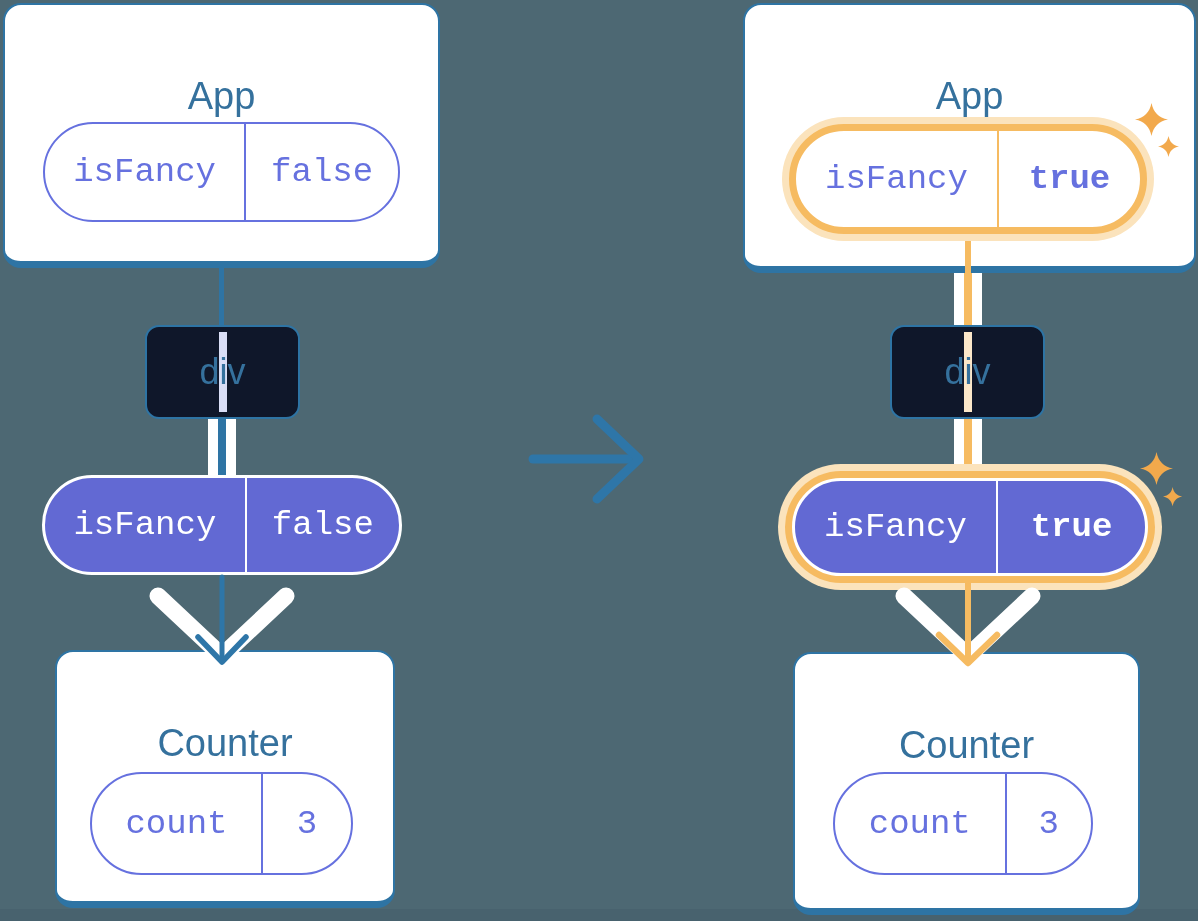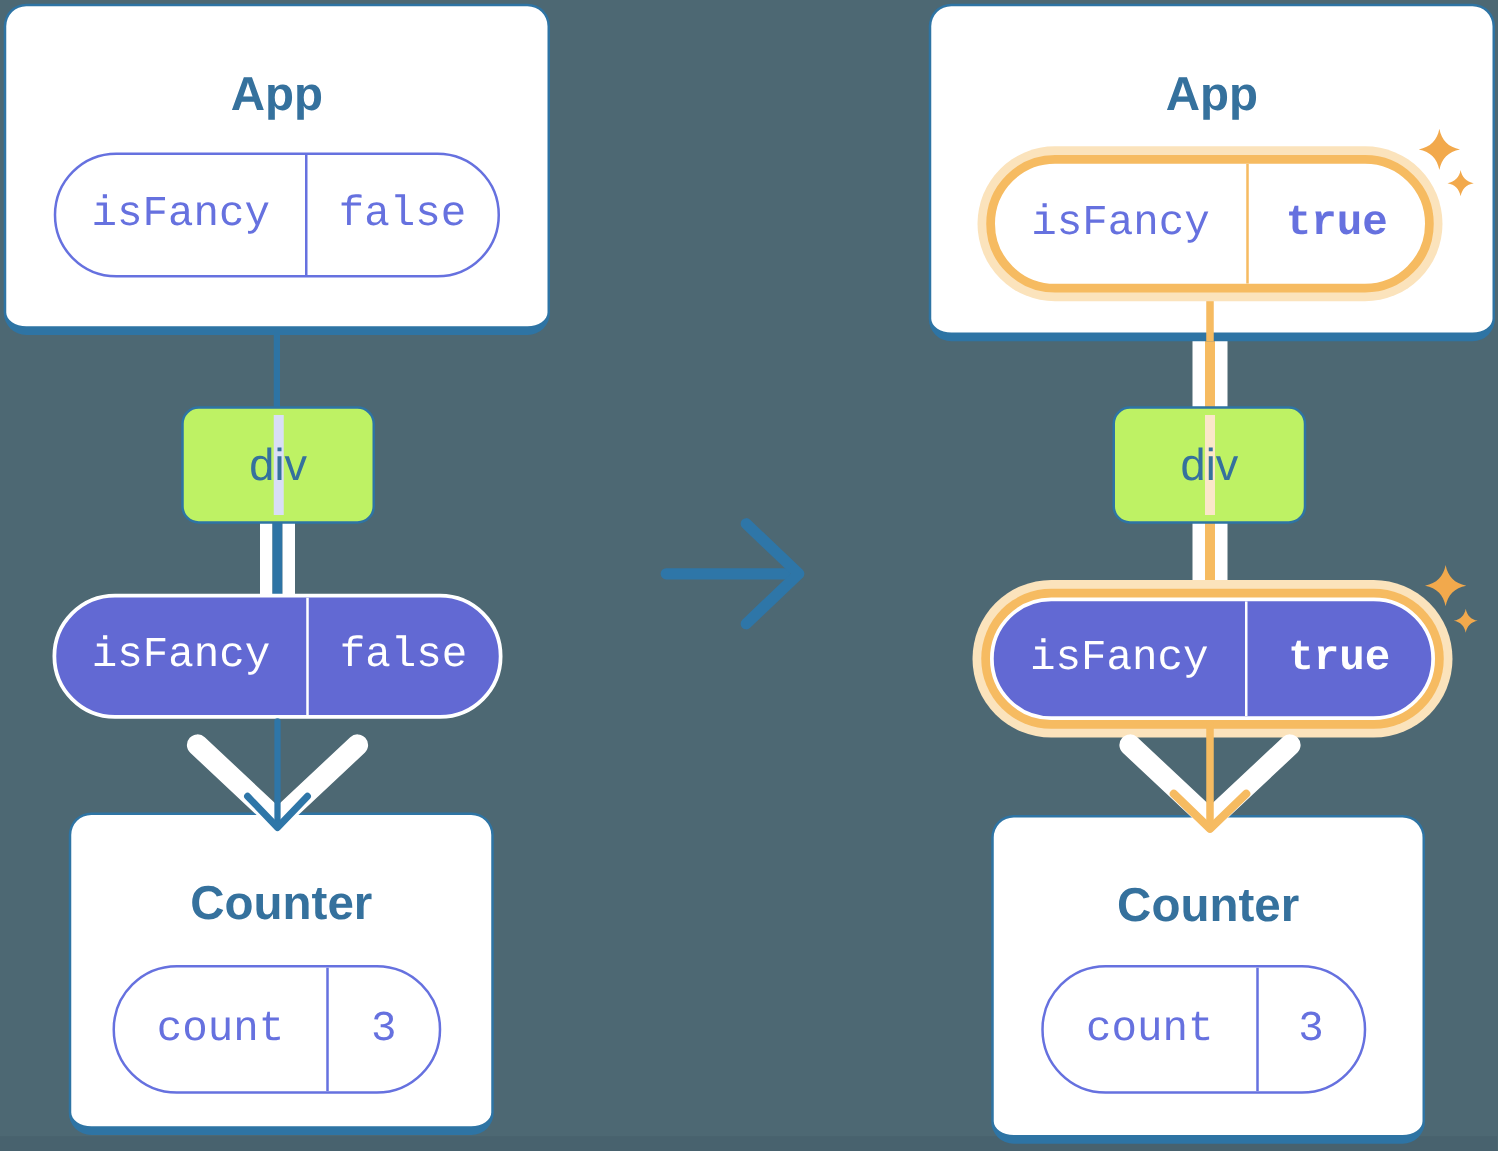--- a/index.html
+++ b/index.html
@@ -17,21 +17,21 @@
     --stripe-peach:#FBE7C9;
   }
   *{box-sizing:border-box;margin:0;padding:0;}
   html,body{width:1198px;height:921px;overflow:hidden;}
   body{font-family:"Liberation Sans", sans-serif;background:var(--bg);}
   .stage{position:relative;width:1198px;height:921px;background:var(--bg);overflow:hidden;}
   .band{position:absolute;left:0;top:909px;width:1198px;height:12px;background:var(--bg-band);z-index:0;}
 
   .card{position:absolute;background:#fff;border:2px solid var(--blue);border-bottom-width:7px;
         border-radius:18px;z-index:2;}
-  .card-title{padding-top:52px;text-align:center;font-size:38px;line-height:38px;font-weight:700;color:var(--heading);}
+  .card-title{padding-top:72px;text-align:center;font-size:38px;line-height:38px;font-weight:400;color:var(--heading);}
 
   .pill{position:absolute;display:flex;align-items:stretch;border-radius:60px;z-index:3;
         font-size:34px;overflow:hidden;}
   .pill .cell{display:flex;align-items:center;justify-content:center;font-family:Liberation Mono, monospace;}
   .split-57{flex:0 0 57%;} .split-58{flex:0 0 58%;} .split-59{flex:0 0 59%;}
   .split-66{flex:0 0 66%;} .split-67{flex:0 0 67%;}
   .cell.flex1{flex:1;}
 
   .pill-outline{background:#fff;border:2.5px solid var(--purple);color:var(--purple);}
   .pill-outline .cell.name{border-right:2px solid var(--purple);}
@@ -42,21 +42,21 @@
   .pill-fancy-outline{background:#fff;border:7px solid var(--orange);color:var(--purple);
         box-shadow:0 0 0 7px var(--orange-pale);}
   .pill-fancy-outline .cell.name{border-right:2px solid var(--orange);}
 
   .pill-fancy-solid{background:var(--purple-fill);border:3px solid #fff;color:#fff;
         box-shadow:0 0 0 7px var(--orange), 0 0 0 14px var(--orange-pale);}
   .pill-fancy-solid .cell.name{border-right:2.5px solid #fff;}
 
   .bold{font-weight:700;}
 
-  .divbox{position:absolute;width:155px;height:94px;background:#bef264;border:2px solid var(--blue);
+  .divbox{position:absolute;width:155px;height:94px;background:#0f172a;border:2px solid var(--blue);
         border-radius:14px;z-index:2;display:flex;align-items:center;justify-content:center;
         font-size:36px;font-weight:500;color:var(--heading);}
   .divbox .stripe{position:absolute;top:5px;bottom:5px;left:50%;width:8px;transform:translateX(-50%);z-index:0;}
   .stripe-lav{background:var(--stripe-lav);}
   .stripe-peach{background:var(--stripe-peach);}
   .divbox .label{position:relative;z-index:1;}
 
   .rect{position:absolute;z-index:1;}
   .rect.white{background:#fff;}
   .rect.blue{background:var(--blue);}

